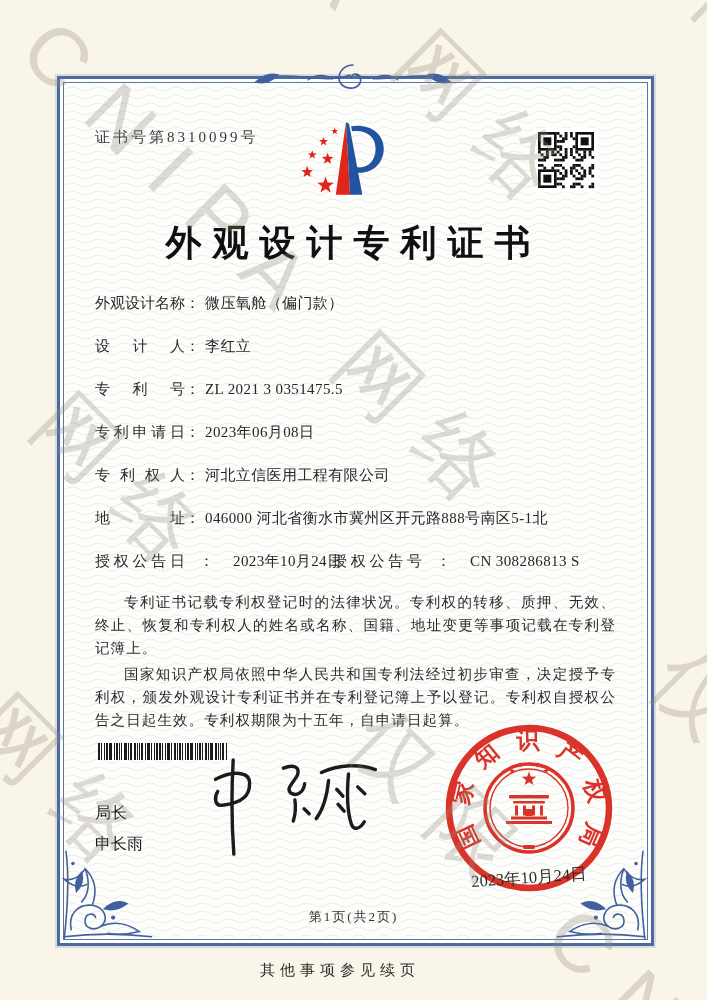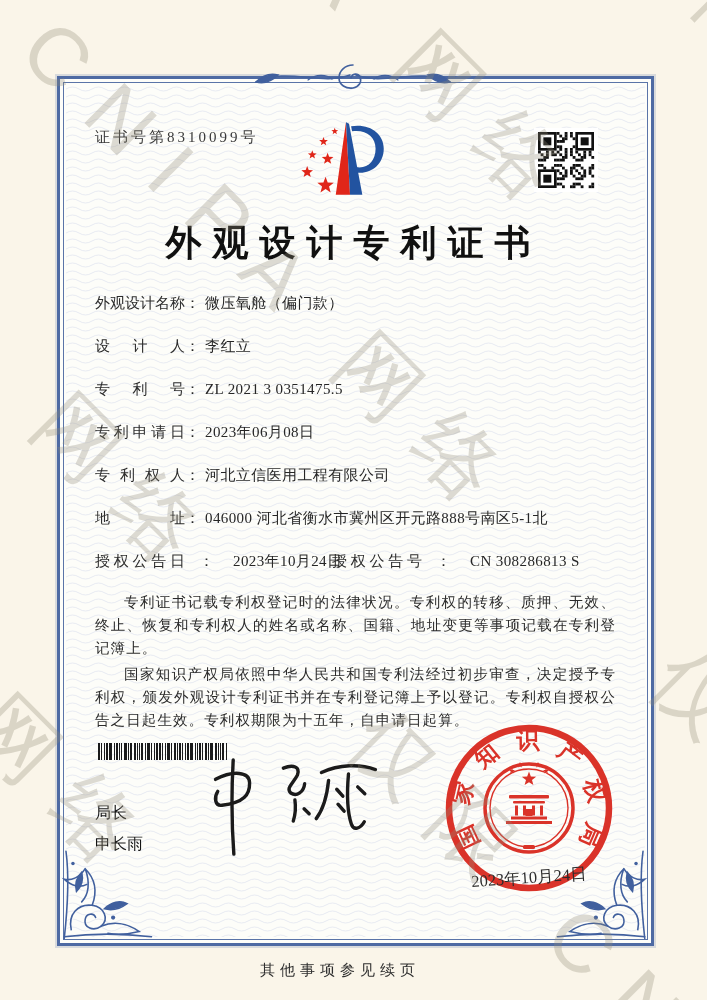--- a/index.html
+++ b/index.html
@@ -432,20 +432,21 @@
           <rect x="85.5" y="90" width="7" height="7"></rect>
           <rect x="71" y="97.5" width="36" height="3"></rect>
           <rect x="66" y="102" width="46" height="3"></rect>
           <rect x="83" y="126" width="12" height="4" rx="1.5"></rect>
         </g>
       </g>
       <text x="89" y="164" text-anchor="middle" font-size="16.5" fill="#1c1c1c" font-family="Liberation Serif, DejaVu Serif, serif" transform="rotate(-4 89 160)">2023年10月24日</text>
     </g>
   </svg>
 
+  <div class="page-num">第1页(共2页)</div>
   <div class="footer-note">其他事项参见续页</div>
 
   <div class="wm" id="wm-layer">
       <div style="margin-left: 0px;">仅限 CNIPA 网络　　仅限 CNIPA 网络　　仅限 CNIPA 网络　　仅限 CNIPA 网络　　</div>
       <div style="margin-left: 170px;">仅限 CNIPA 网络　　仅限 CNIPA 网络　　仅限 CNIPA 网络　　仅限 CNIPA 网络　　</div>
       <div style="margin-left: 0px;">仅限 CNIPA 网络　　仅限 CNIPA 网络　　仅限 CNIPA 网络　　仅限 CNIPA 网络　　</div>
       <div style="margin-left: 170px;">仅限 CNIPA 网络　　仅限 CNIPA 网络　　仅限 CNIPA 网络　　仅限 CNIPA 网络　　</div>
       <div style="margin-left: 0px;">仅限 CNIPA 网络　　仅限 CNIPA 网络　　仅限 CNIPA 网络　　仅限 CNIPA 网络　　</div>
       <div style="margin-left: 170px;">仅限 CNIPA 网络　　仅限 CNIPA 网络　　仅限 CNIPA 网络　　仅限 CNIPA 网络　　</div>
       <div style="margin-left: 0px;">仅限 CNIPA 网络　　仅限 CNIPA 网络　　仅限 CNIPA 网络　　仅限 CNIPA 网络　　</div>

